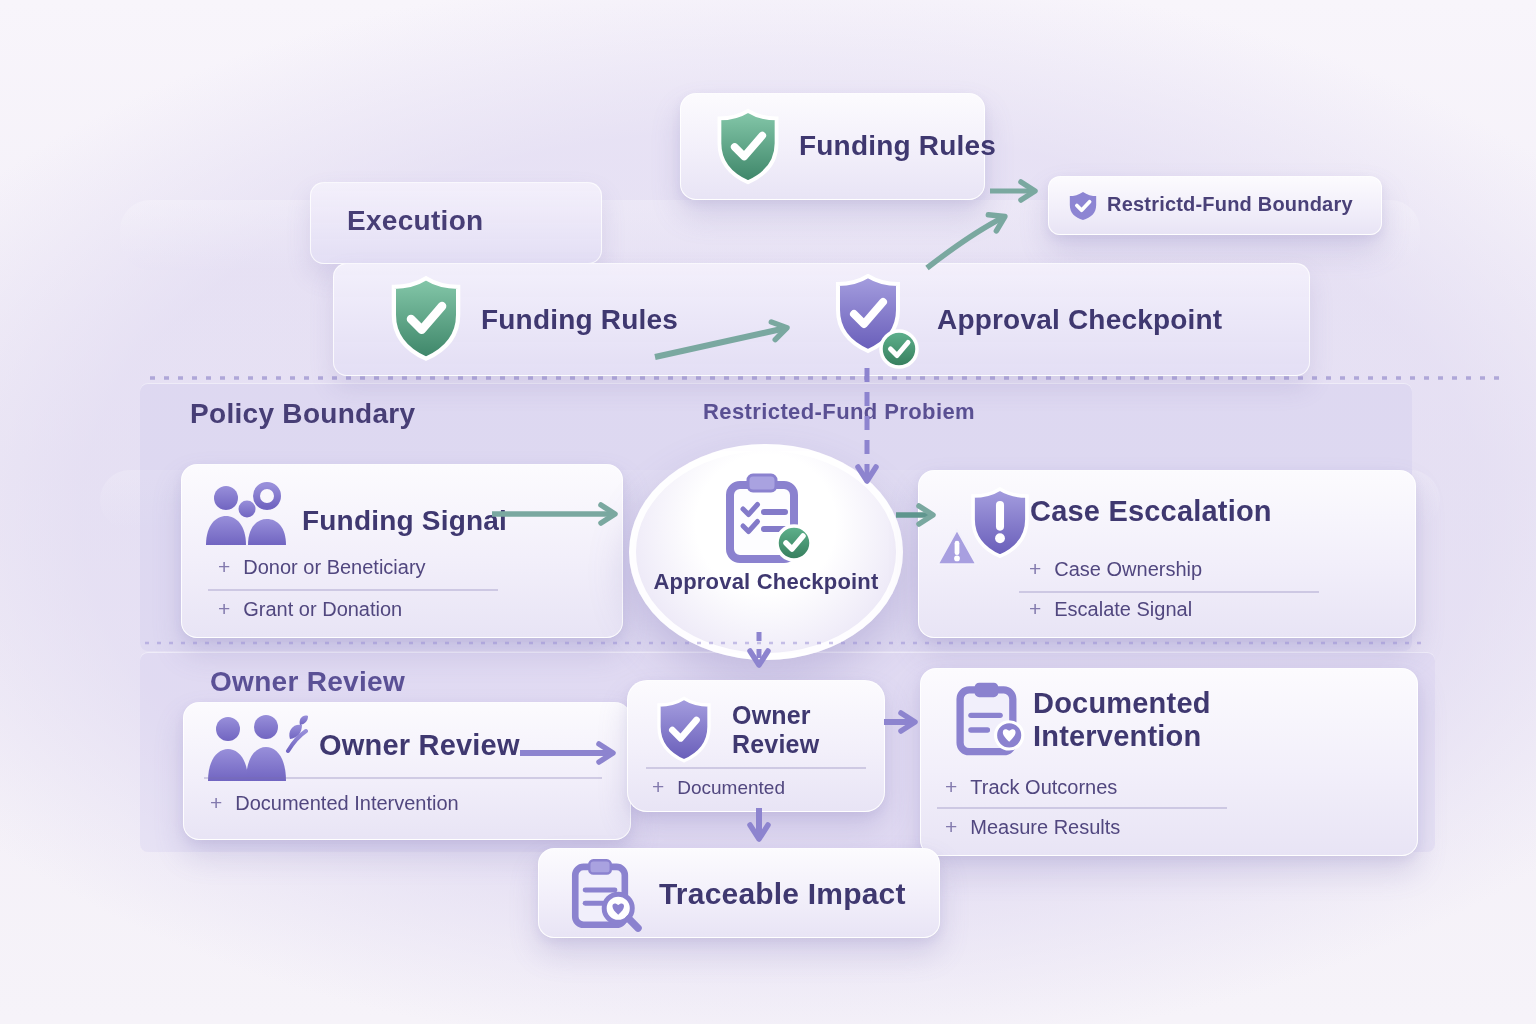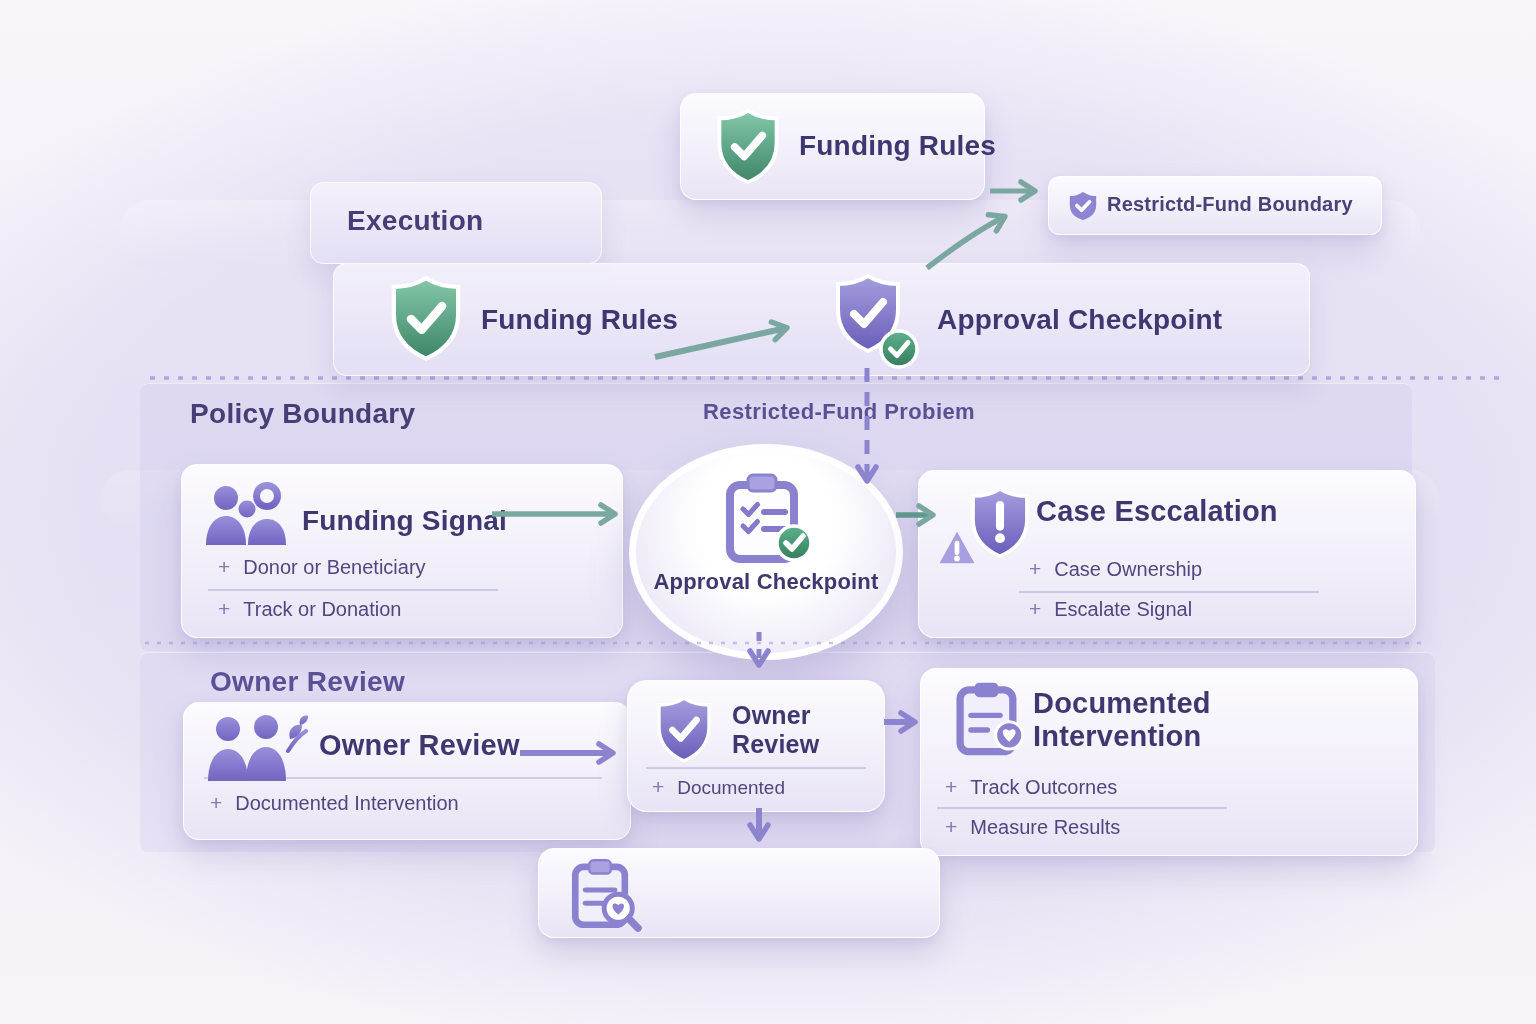--- a/index.html
+++ b/index.html
@@ -102,21 +102,21 @@
       <path d="M48 64 C48 46 57 38 67 38 C77 38 86 46 86 64 Z" fill="url(#gradPpl)"></path>
     </svg>
     <div class="title" style="position:absolute;left:120px;top:40px;font-size:28px;">Funding Signal</div>
     <div class="item" style="left:36px;top:90px;">
       <span class="plus">+</span>
       <span>Donor or Beneticiary</span>
     </div>
     <div class="divider" style="left:26px;top:124px;width:290px;"></div>
     <div class="item" style="left:36px;top:132px;">
       <span class="plus">+</span>
-      <span>Track or Donation</span>
+      <span>Grant or Donation</span>
     </div>
   </div>
 
   <div class="node-circle">
     <svg style="position:absolute;left:80px;top:20px;" width="100" height="96" viewBox="0 0 100 96">
       <rect x="14" y="14" width="64" height="74" rx="10" fill="#fdfdff" stroke="#8b82cf" stroke-width="8"></rect>
       <rect x="32" y="4" width="28" height="16" rx="5" fill="#a9a2e0" stroke="#8b82cf" stroke-width="3"></rect>
       <path d="M27 38 L32.5 43.5 L41.5 33.5" fill="none" stroke="#837ac9" stroke-width="5" stroke-linecap="round" stroke-linejoin="round"></path>
       <path d="M48 41 L69 41" stroke="#837ac9" stroke-width="6" stroke-linecap="round"></path>
       <path d="M27 55 L32.5 60.5 L41.5 50.5" fill="none" stroke="#837ac9" stroke-width="5" stroke-linecap="round" stroke-linejoin="round"></path>
@@ -131,21 +131,21 @@
     <svg style="position:absolute;left:16px;top:56px;" width="44" height="40" viewBox="0 0 46 42">
       <path d="M23 3 L43 39 L3 39 Z" fill="#a89fe0" stroke="#f3f1fb" stroke-width="2" stroke-linejoin="round"></path>
       <path d="M23 17 L23 27" stroke="#ffffff" stroke-width="5" stroke-linecap="round"></path>
       <circle cx="23" cy="33" r="3" fill="#ffffff"></circle>
     </svg>
     <svg style="position:absolute;left:46px;top:14px;" width="70" height="76" viewBox="0 0 78 84">
       <path d="M39 4 C47 9 58 12 69 12 L69 38 C69 58 57 71 39 79 C21 71 9 58 9 38 L9 12 C20 12 31 9 39 4 Z" fill="url(#gradPurple)" stroke="#ffffff" stroke-width="4"></path>
       <path d="M39 22 L39 46" stroke="#ffffff" stroke-width="9" stroke-linecap="round"></path>
       <circle cx="39" cy="59" r="5.5" fill="#ffffff"></circle>
     </svg>
-    <div class="title" style="position:absolute;left:117px;top:24px;font-size:29px;">Case Esccalation</div>
+    <div class="title" style="position:absolute;left:111px;top:24px;font-size:29px;">Case Esccalation</div>
     <div class="item" style="left:110px;top:86px;">
       <span class="plus">+</span>
       <span>Case Ownership</span>
     </div>
     <div class="divider" style="left:100px;top:120px;width:300px;"></div>
     <div class="item" style="left:110px;top:126px;">
       <span class="plus">+</span>
       <span>Escalate Signal</span>
     </div>
   </div>
@@ -207,20 +207,21 @@
   <div class="card lift" style="left:538px;top:848px;width:400px;height:88px;">
     <svg style="position:absolute;left:28px;top:8px;" width="76" height="76" viewBox="0 0 92 92">
       <rect x="10" y="12" width="60" height="70" rx="10" fill="#f1effb" stroke="#8b82cf" stroke-width="8"></rect>
       <rect x="27" y="4" width="26" height="16" rx="5" fill="#a9a2e0" stroke="#8b82cf" stroke-width="3"></rect>
       <path d="M22 40 L58 40" stroke="#8b82cf" stroke-width="6" stroke-linecap="round"></path>
       <path d="M22 56 L44 56" stroke="#8b82cf" stroke-width="6" stroke-linecap="round"></path>
       <circle cx="62" cy="62" r="17" fill="#ffffff" stroke="#8b82cf" stroke-width="6"></circle>
       <path d="M62 70 C58 66 55 63 55 59.5 C55 57 57 55.5 59.5 56.5 L62 58 L64.5 56.5 C67 55.5 69 57 69 59.5 C69 63 66 66 62 70 Z" fill="#8b82cf"></path>
       <path d="M75 75 L86 86" stroke="#8b82cf" stroke-width="9" stroke-linecap="round"></path>
     </svg>
+    <div class="title" style="position:absolute;left:120px;top:28px;font-size:30px;">Traceable Impact</div>
   </div>
 
   <svg class="arrows" width="1536" height="1024" viewBox="0 0 1536 1024">
     <defs>
       <linearGradient id="gradGreen" x1="0" y1="0" x2="0" y2="1">
         <stop offset="0" stop-color="#85c8aa"></stop>
           <stop offset="1" stop-color="#3d8568"></stop>
       </linearGradient>
       <linearGradient id="gradBadge" x1="0" y1="0" x2="0" y2="1">
         <stop offset="0" stop-color="#5fb28d"></stop>

